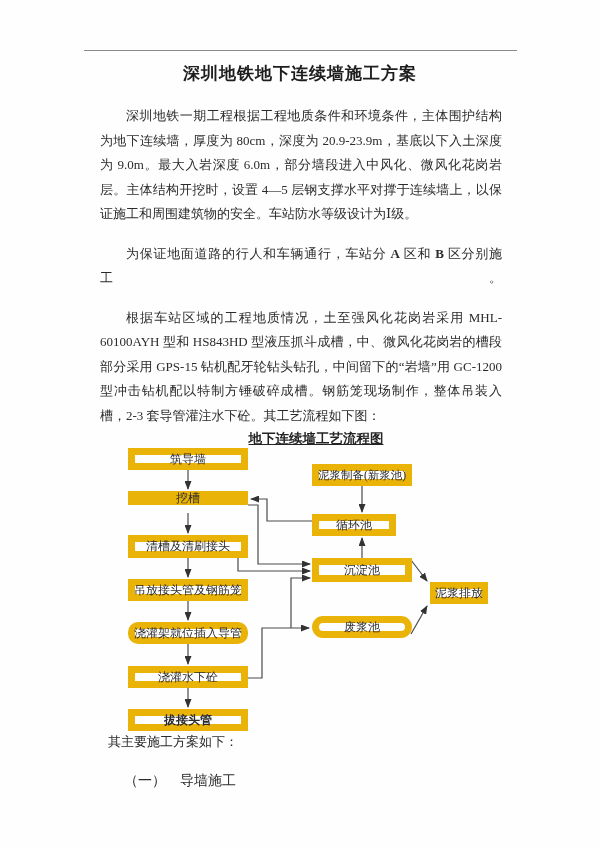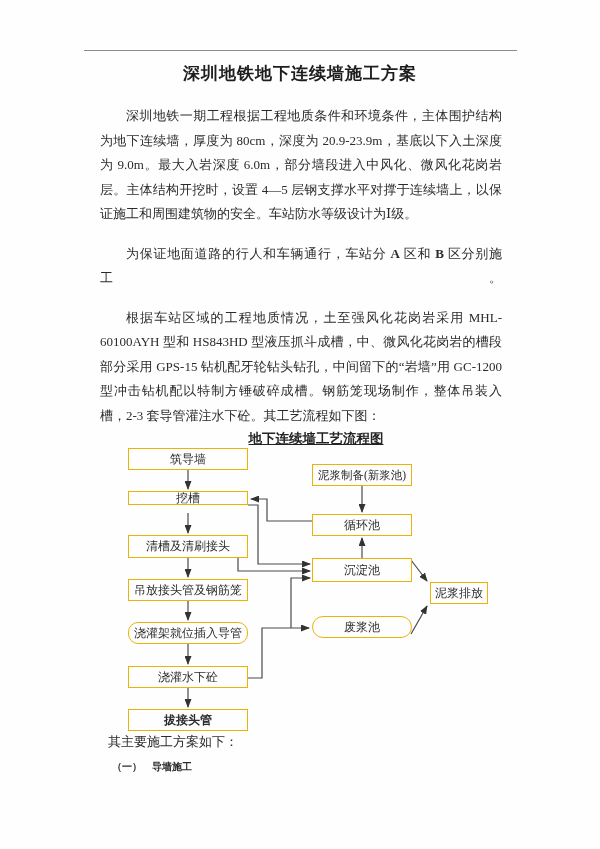--- a/index.html
+++ b/index.html
@@ -70,21 +70,21 @@
   .connectors {
     position: absolute;
     left: 0;
     top: 0;
     width: 600px;
     height: 849px;
     pointer-events: none;
   }
   .node {
     position: absolute;
-    border: 1px solid #eab308;
+    border: 7px solid #eab308;
     background: #fefefe;
     display: flex;
     align-items: center;
     justify-content: center;
     font-size: 12px;
     color: #2b2b2b;
     box-sizing: border-box;
     white-space: nowrap;
   }
   .footer-line1 {
@@ -92,23 +92,22 @@
     left: 108px;
     top: 733px;
     font-size: 13px;
     margin: 0;
     font-family: Liberation Serif, serif;
   }
   .footer-line2 {
     position: absolute;
     left: 112px;
     top: 760px;
-    font-size: 10px;
-    margin: 0;
-    font-weight: bold;
+    font-size: 14px;
+    margin: 12px;
   }
 </style>
 </head>
 <body>
 
 <div class="page">
 
   <div class="top-rule"></div>
 
   <h1 class="doc-title">深圳地铁地下连续墙施工方案</h1>
@@ -158,21 +157,21 @@
 
   <div class="node" style="left:128px; top:448px; width:120px; height:22px;">筑导墙</div>
   <div class="node" style="left:128px; top:491px; width:120px; height:14px;">挖槽</div>
   <div class="node" style="left:128px; top:535px; width:120px; height:23px;">清槽及清刷接头</div>
   <div class="node" style="left:128px; top:579px; width:120px; height:22px;">吊放接头管及钢筋笼</div>
   <div class="node" style="left:128px; top:622px; width:120px; height:22px;border-radius:10px;">浇灌架就位插入导管</div>
   <div class="node" style="left:128px; top:666px; width:120px; height:22px;">浇灌水下砼</div>
   <div class="node" style="left:128px; top:709px; width:120px; height:22px;font-weight:bold;">拔接头管</div>
 
   <div class="node" style="left:312px; top:464px; width:100px; height:22px; font-size:11.5px;">泥浆制备(新浆池)</div>
-  <div class="node" style="left:312px; top:514px; width:100px; height:22px;">循环池</div>
+  <div class="node" style="left:312px; top:514px; width:84px; height:22px;">循环池</div>
   <div class="node" style="left:312px; top:558px; width:100px; height:24px;">沉淀池</div>
   <div class="node" style="left:312px; top:616px; width:100px; height:22px;border-radius:11px;">废浆池</div>
 
   <div class="node" style="left:430px; top:582px; width:58px; height:22px;">泥浆排放</div>
 
   <p class="footer-line1">其主要施工方案如下：</p>
   <p class="footer-line2">（一）　导墙施工</p>
 
 </div>
 

